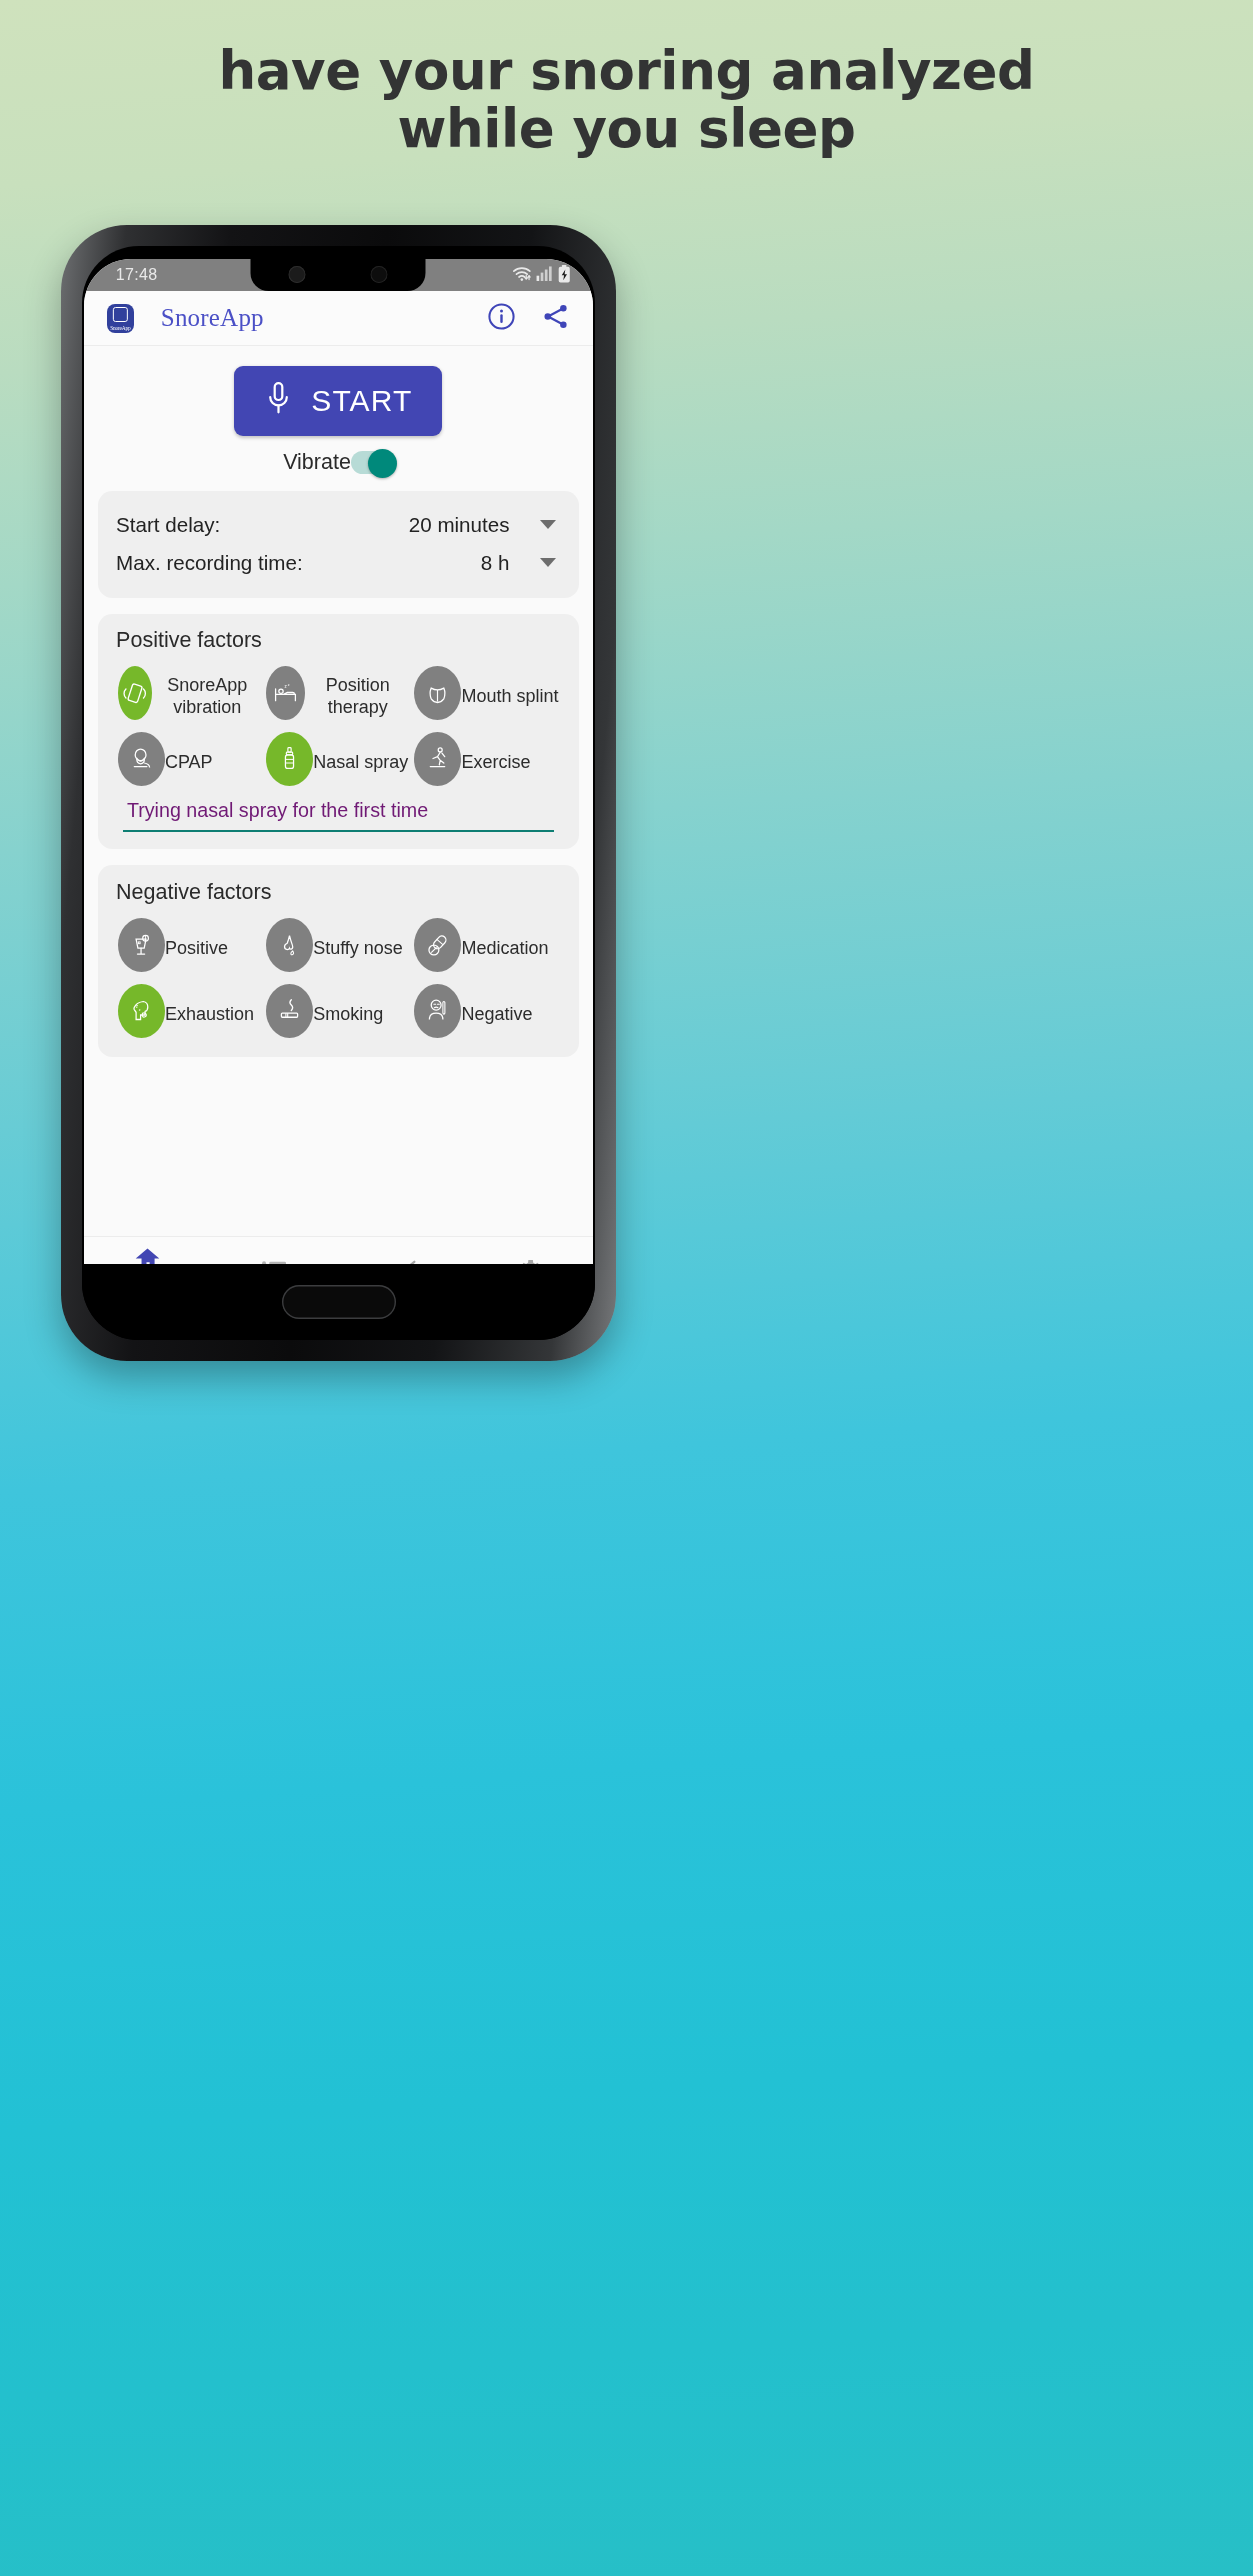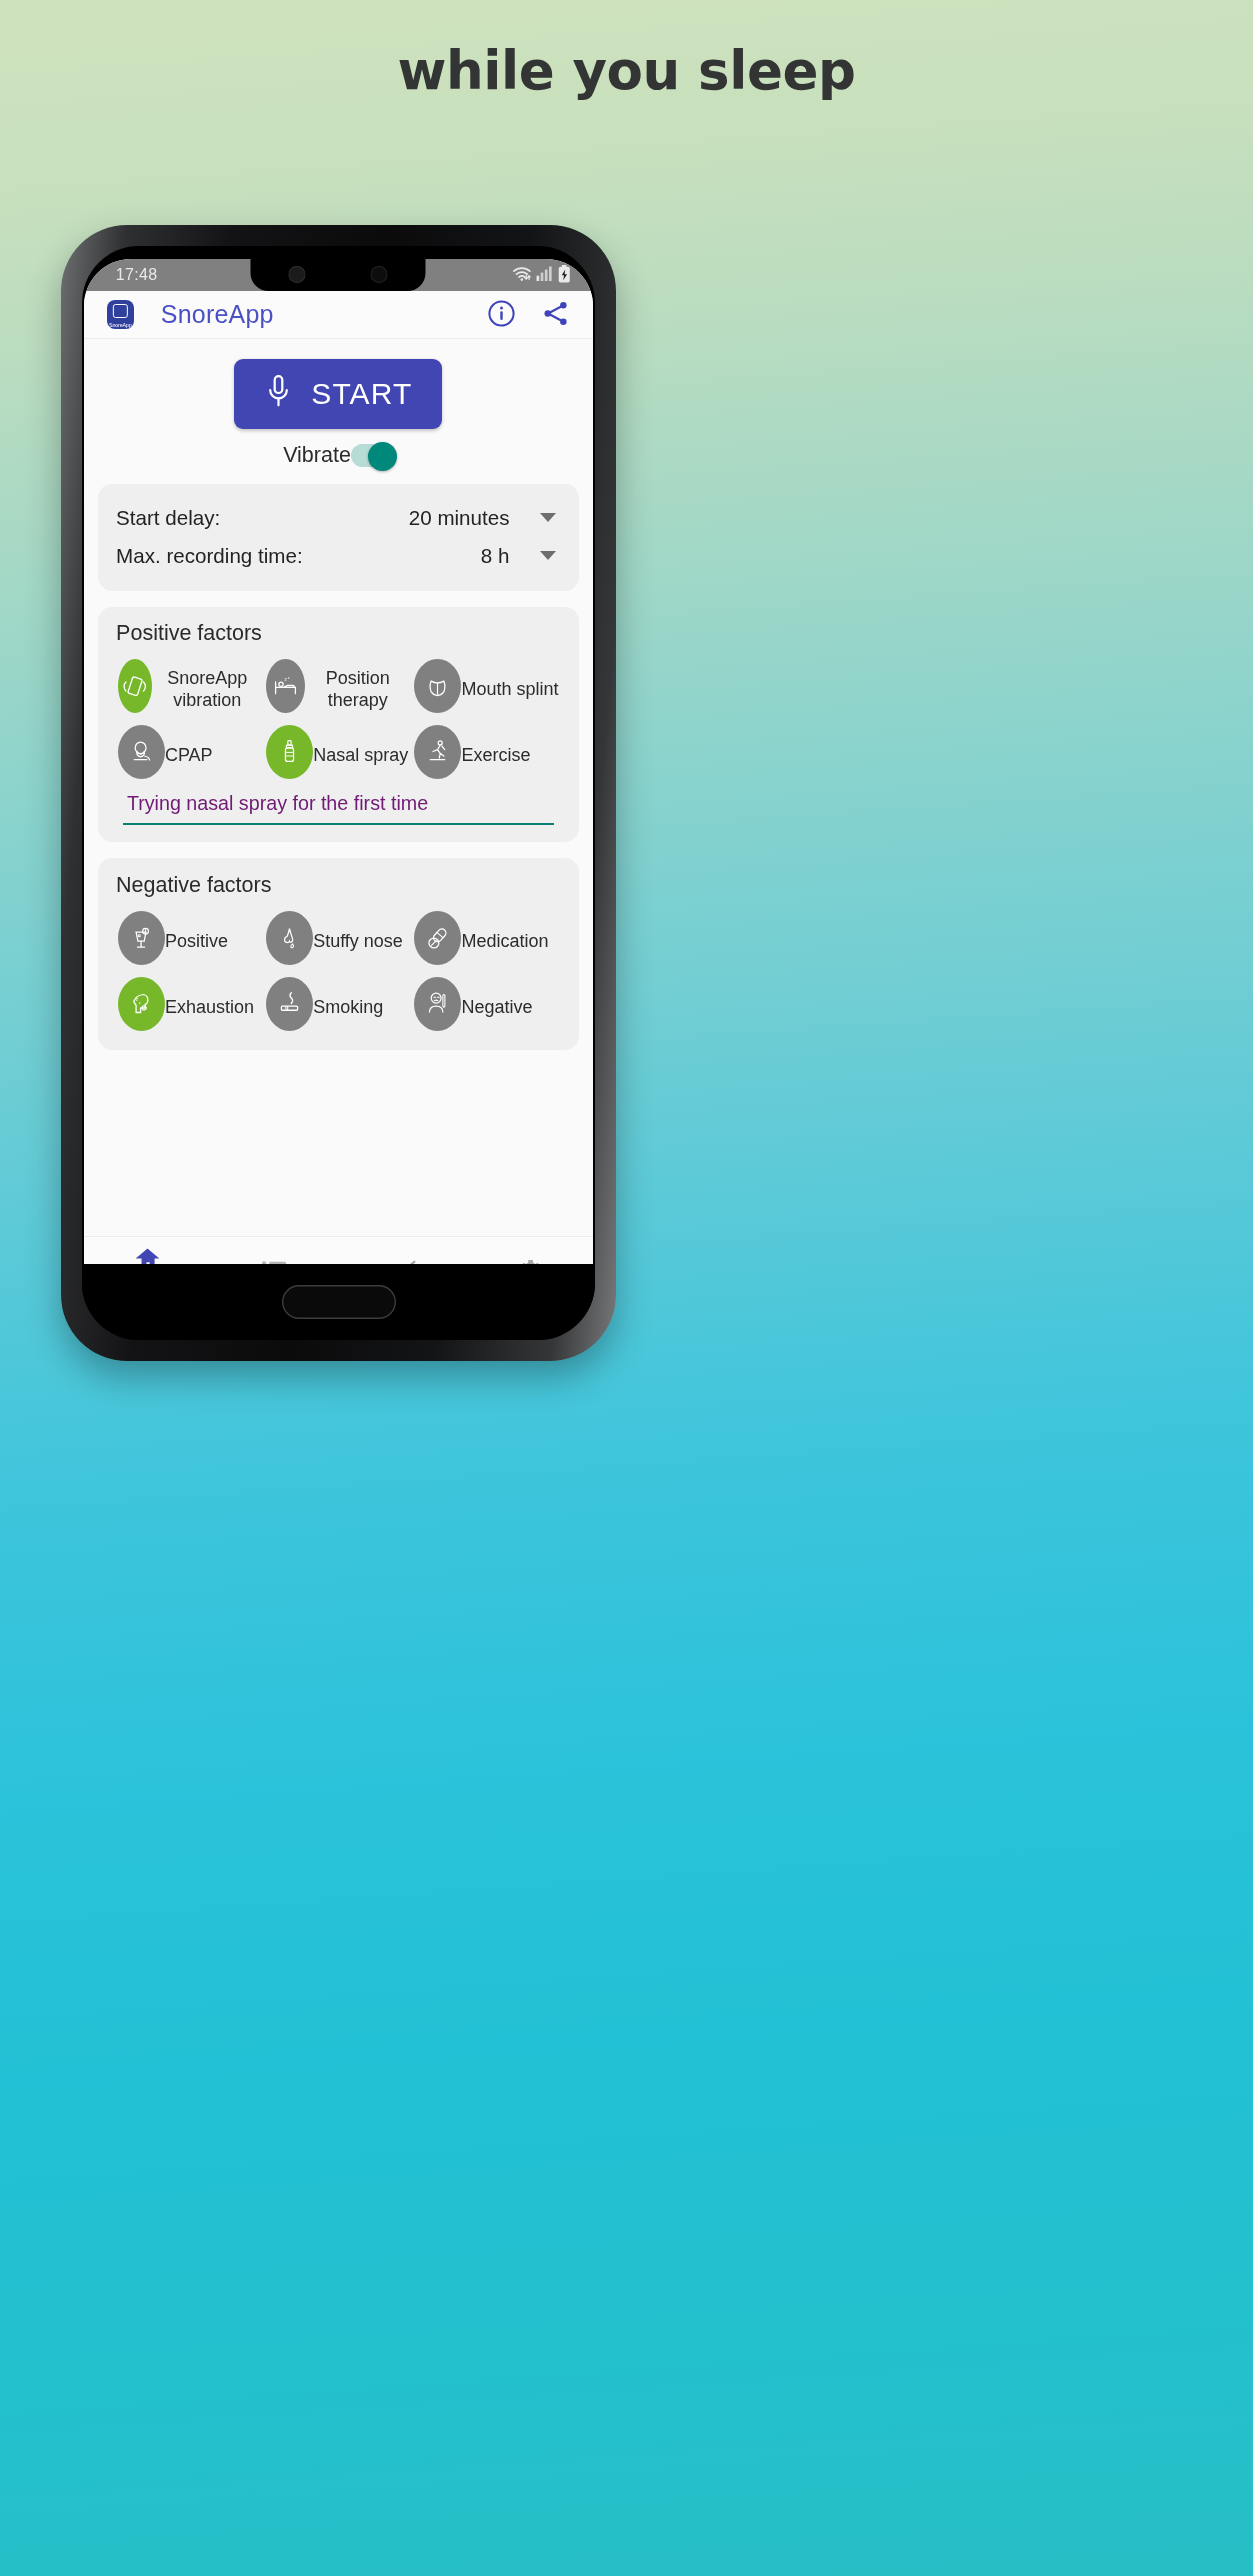--- a/index.html
+++ b/index.html
@@ -78,24 +78,25 @@
   }
   .notch::before,.notch::after{
     content:""; position:absolute; top:6.3px;
     width:17px; height:17px; border-radius:50%;
   }
   .notch::before{ left:38px; background:#1b1b1b; box-shadow:inset 0 0 0 0.9px #2e2e2e; }
   .notch::after { right:38px; background:#0d0d0d; box-shadow:inset 0 0 0 0.9px #242424; }
 
   
   .appbar{
-    height:48px; background:#fbfbfb;
+    height:55px; background:#fbfbfb;
     display:flex; align-items:center;
     padding:0 23px;
     border-bottom:0.9px solid #ececec;
+    font-family:Liberation Serif, serif;
   }
   .app-logo{
     width:27px; height:29px; border-radius:8px;
     background:#31409c; position:relative;
     display:flex; align-items:flex-end; justify-content:center;
     flex:none;
   }
   .app-logo .lg-txt{
     font-size:5.4px; color:#fff; margin-bottom:1.8px; letter-spacing:-0.2px;
   }
@@ -217,20 +218,21 @@
     width:114px; height:34px;
     border-radius:17px;
     background:#0a0a0a;
     box-shadow:inset 0 0 0 1.4px #3c3d3f;
   }
 </style>
 </head>
 <body>
 
 <div class="headline">
+  <span>have your snoring analyzed</span>
   <span>while you sleep</span>
 </div>
 
 <div class="phone">
   <div class="phone-inner">
 
     <div class="screen">
 
       <div class="statusbar">
         <div class="sb-time">17:48</div>

